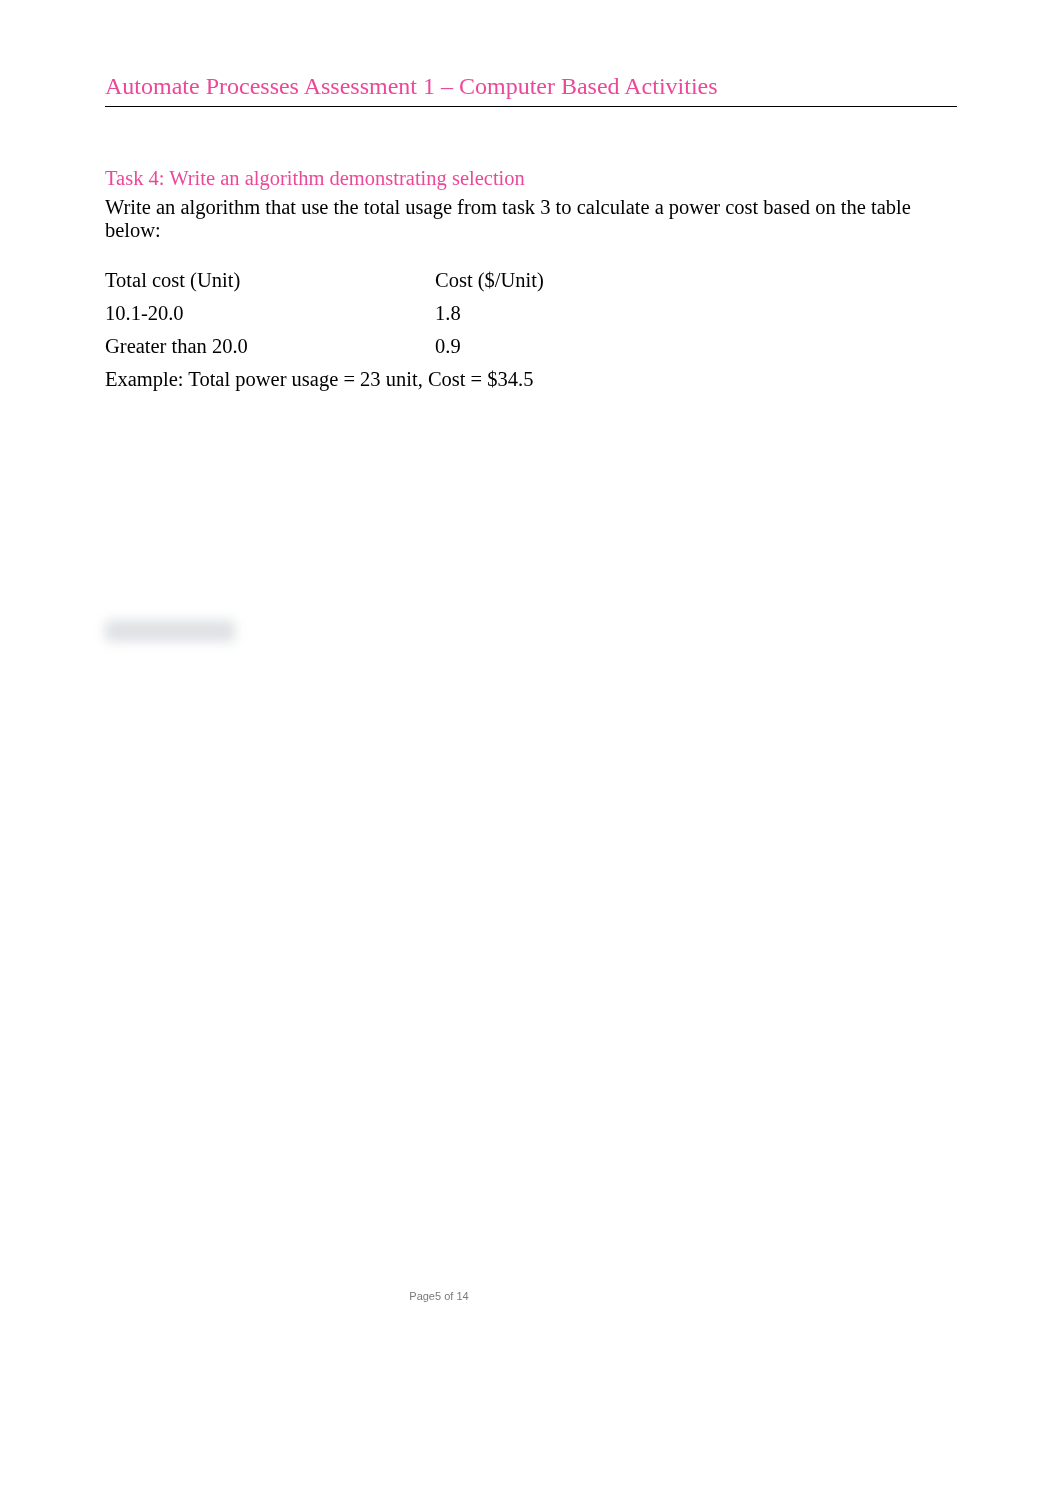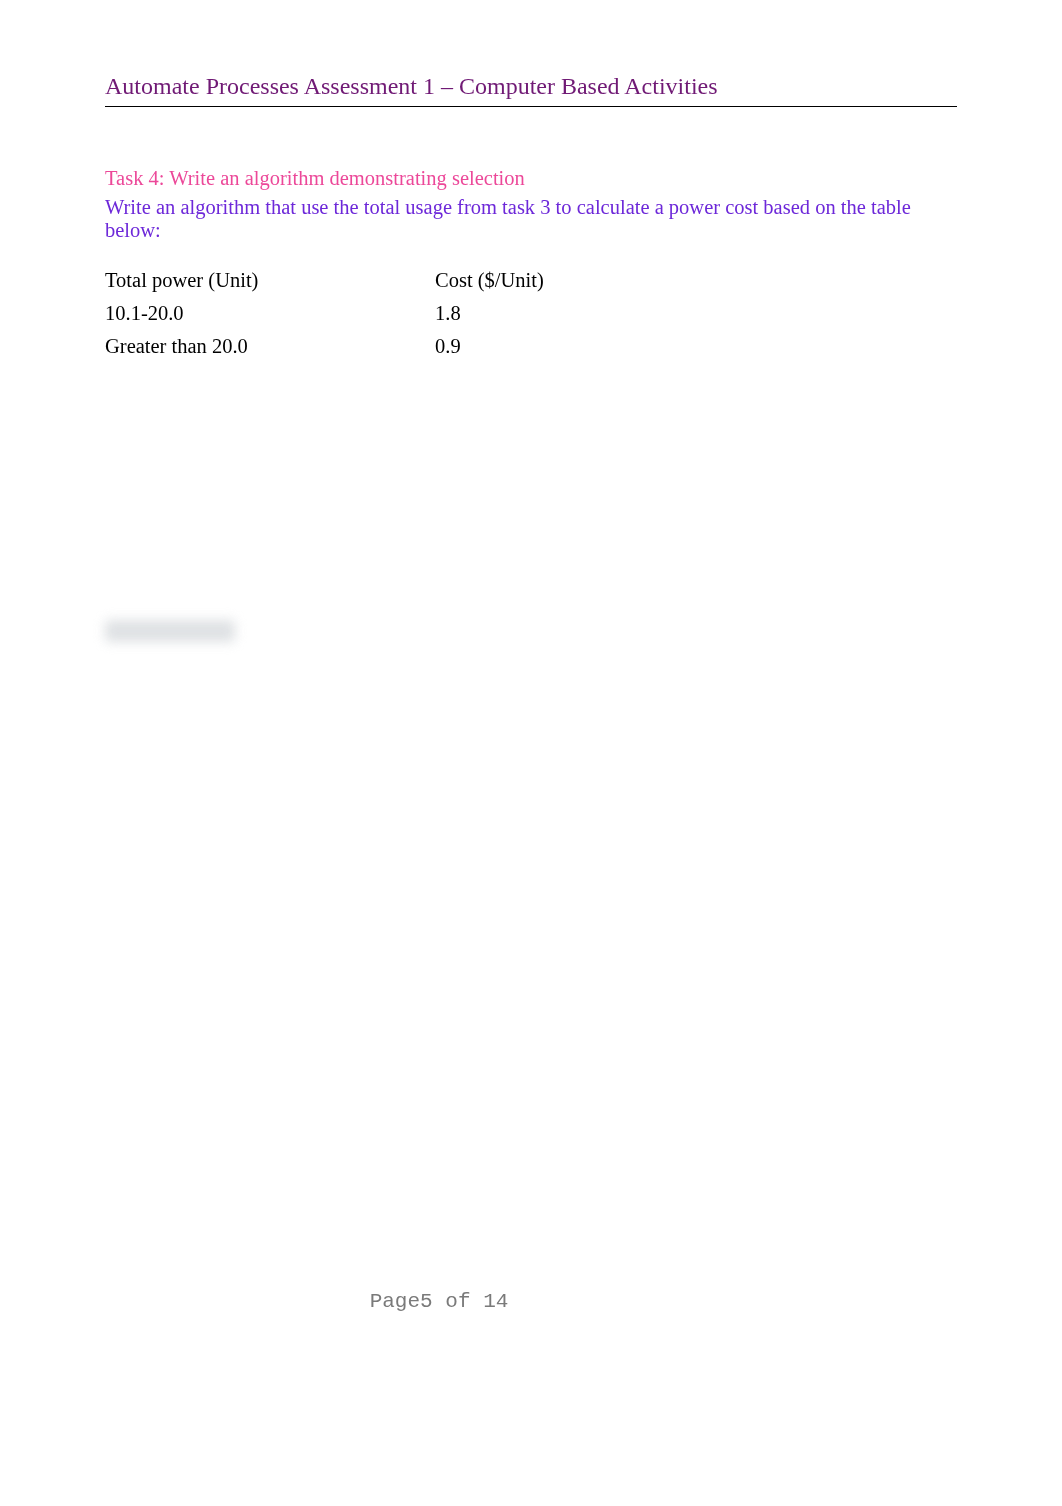--- a/index.html
+++ b/index.html
@@ -17,37 +17,37 @@
     }
     .page {
       width: 1062px;
       height: 1506px;
       padding: 73px 105px 0 105px;
       position: relative;
     }
     .header-title {
       font-size: 24px;
       font-family: "Times New Roman", Times, serif;
-      color: #701a75;
+      color: #ec4899;
       margin-bottom: 6px;
     }
     .header-rule {
       border: none;
       border-top: 1px solid #000000;
       margin-bottom: 60px;
     }
     .task-heading {
       font-size: 20.5px;
       color: #ec4899;
       font-family: "Times New Roman", Times, serif;
       margin-bottom: 6px;
     }
     .task-desc {
       font-size: 20.5px;
-      color: #6d28d9;
+      color: #000000;
       margin-bottom: 22px;
     }
     .tbl {
       display: table;
       border-collapse: collapse;
     }
     .tbl .row {
       display: table-row;
     }
     .tbl .cell {
@@ -75,55 +75,56 @@
       filter: blur(6px);
       border-radius: 4px;
       opacity: 0.85;
     }
     .footer {
       position: absolute;
       left: 0;
       width: 878px;
       top: 1290px;
       text-align: center;
-      font-size: 21px;
+      font-size: 11px;
       color: #7a7a7a;
-      font-family: Liberation Mono, monospace;
+      font-family: Liberation Sans, sans-serif;
     }
     .footer .page-word {
       letter-spacing: 0;
     }
   </style>
 </head>
 <body>
 
 <div class="page">
 
   <div class="header-title">Automate Processes Assessment 1 – Computer Based Activities</div>
   <hr class="header-rule">
 
   <div class="task-heading">Task 4: Write an algorithm demonstrating selection</div>
 
   <div class="task-desc">Write an algorithm that use the total usage from task 3 to calculate a power cost based on the table below:</div>
 
   <div class="tbl">
     <div class="row">
-      <div class="cell col-a">Total power (Unit)</div>
+      <div class="cell col-a">Total cost (Unit)</div>
       <div class="cell col-b">Cost ($/Unit)</div>
     </div>
     <div class="row">
       <div class="cell col-a">10.1-20.0</div>
       <div class="cell col-b">1.8</div>
     </div>
     <div class="row">
       <div class="cell col-a">Greater than 20.0</div>
       <div class="cell col-b">0.9</div>
     </div>
   </div>
 
+  <div class="example">Example: Total power usage = 23 unit, Cost = $34.5</div>
 
   <div class="blur"></div>
 
   <div class="footer">
     <span class="page-word">Page</span><span>5</span>
     <span>of</span>
     <span>14</span>
   </div>
 
 </div>

